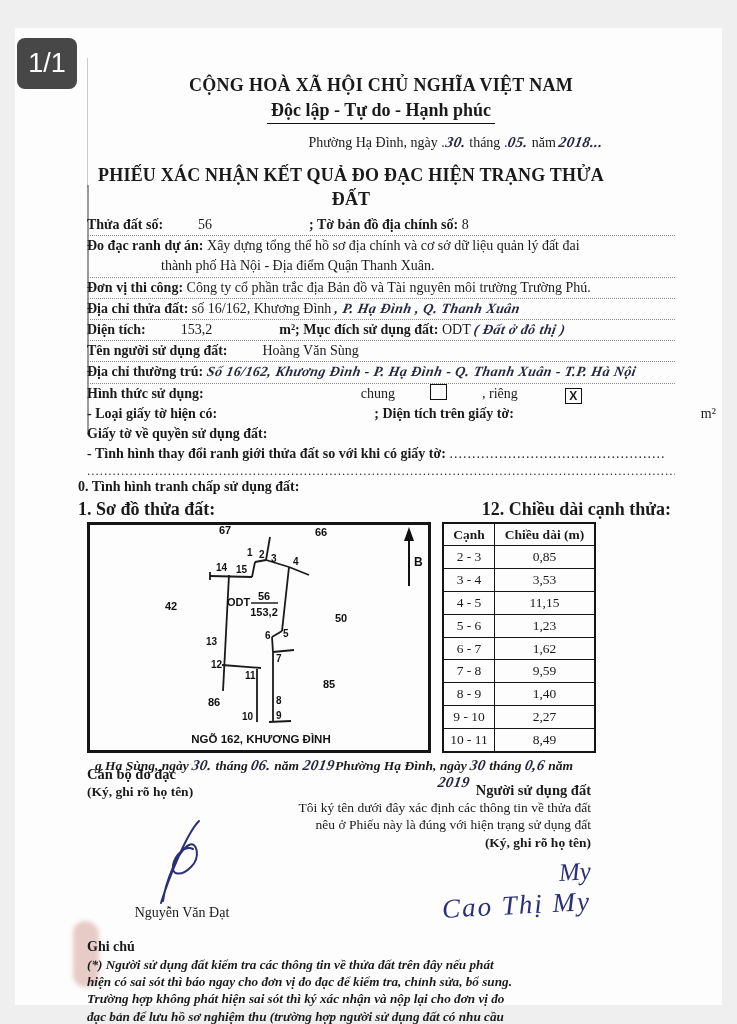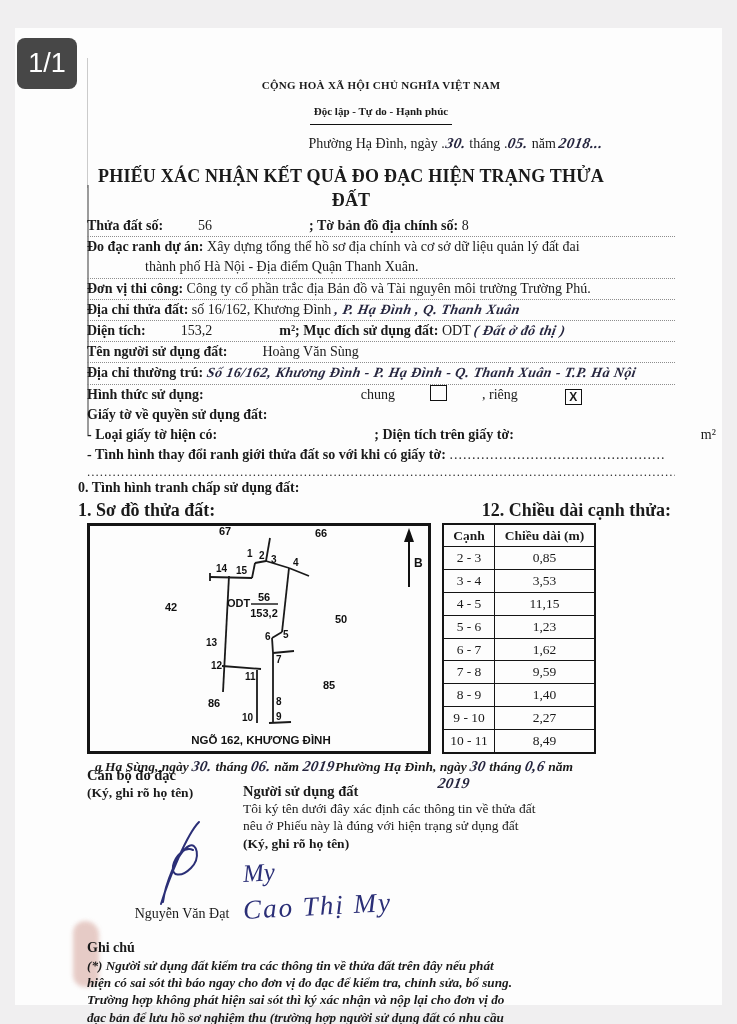--- a/index.html
+++ b/index.html
@@ -20,30 +20,30 @@
   .crease2{position:absolute;left:72px;top:30px;width:1px;height:130px;background:#aaa;opacity:.6;}
   .thumb{position:absolute;left:58px;top:893px;width:26px;height:66px;background:#e3c3bd;border-radius:12px 14px 10px 12px;filter:blur(2px);opacity:.85;}
   .badge{
     position:absolute;left:17px;top:38px;width:60px;height:51px;
     background:#474747;border-radius:8px;
     display:flex;align-items:center;justify-content:center;
     font-family:"Liberation Sans","DejaVu Sans",sans-serif;
     font-size:27px;color:#fff;
   }
   .content{position:absolute;left:72px;top:0;width:588px;height:100%;padding-top:46px;}
-  .nat-title{text-align:center;font-weight:bold;font-size:11px;letter-spacing:.3px;line-height:22px;}
+  .nat-title{text-align:center;font-weight:bold;font-size:18px;letter-spacing:.3px;line-height:22px;}
   .motto-wrap{text-align:center;margin-top:3px;line-height:22px;}
-  .motto{display:inline-block;font-weight:bold;font-size:11px;border-bottom:1.5px solid #111;padding:0 4px 2px 4px;}
+  .motto{display:inline-block;font-weight:bold;font-size:18px;border-bottom:1.5px solid #111;padding:0 4px 2px 4px;}
   .date-line{text-align:center;padding-left:150px;margin-top:8px;font-size:14px;line-height:20px;}
   .doc-title{text-align:center;font-weight:bold;font-size:18px;margin-top:10px;line-height:24px;padding-right:60px;letter-spacing:.2px;}
   .fields{margin-top:4px;font-size:14px;}
   .frow{line-height:20.2px;white-space:nowrap;}
   .frow.dotted{border-bottom:1px dotted #8d8d8d;}
   .lbl{font-weight:bold;}
-  .indent{padding-left:58px;}
+  .indent{padding-left:74px;}
   .gap60{display:inline-block;width:60px;}
   .gap40{display:inline-block;width:40px;}
   .gap28{display:inline-block;width:28px;}
   .gap90{display:inline-block;width:90px;}
   .hw{display:inline-block;transform:skewX(-10deg);font-style:italic;font-weight:600;color:#26263f;letter-spacing:.4px;}
   .hw-date{font-size:15px;}
   .dots{color:#333;letter-spacing:1px;}
   .dotline{line-height:13px;font-size:13px;overflow:hidden;height:13px;color:#333;letter-spacing:1px;}
   .cb{display:inline-block;width:15px;height:14px;border:1.6px solid #111;vertical-align:-2px;
       font-family:"Liberation Sans",sans-serif;font-size:12px;font-weight:bold;text-align:center;line-height:14px;}
@@ -53,21 +53,21 @@
   .lentable{margin-left:11px;border-collapse:collapse;}
   .lentable td,.lentable th{border:1.6px solid #151515;text-align:center;font-size:13.5px;padding:0;height:19px;}
   .lentable th{font-weight:bold;}
   .lentable{border:2.5px solid #151515;}
   .col-canh{width:50px;}
   .col-dai{width:99px;}
   .signoff{position:relative;height:180px;margin-top:4px;font-size:13.5px;}
   .so-date-left{position:absolute;left:-10px;top:0;width:275px;text-align:center;font-style:italic;font-weight:600;}
   .so-date-right{position:absolute;left:232px;top:0;width:270px;text-align:center;font-style:italic;font-weight:600;}
   .so-left{position:absolute;left:0;top:8px;width:145px;text-align:left;}
-  .so-right{position:absolute;left:156px;top:24px;width:332px;text-align:left;}
+  .so-right{position:absolute;left:172px;top:24px;width:332px;text-align:right;}
   .role{font-weight:bold;font-size:14.5px;line-height:18px;}
   .ky{font-weight:600;line-height:18px;}
   .statement{line-height:17.5px;}
   .sig-script{font-style:italic;color:#2b2f77;}
   .sig-my{font-size:25px;transform:rotate(-4deg);display:inline-block;margin-top:6px;}
   .sig-caothimy{font-size:27px;transform:rotate(-3deg);display:inline-block;margin-top:4px;letter-spacing:2px;}
   .left-name{position:absolute;left:0;top:148px;width:190px;text-align:center;font-size:14px;}
   .left-scribble{position:absolute;left:60px;top:58px;}
   .notes{margin-top:2px;}
   .notes-title{font-weight:bold;font-size:14px;line-height:16px;}
@@ -155,28 +155,28 @@
         <span class="gap90"></span><span class="gap60"></span>
         <span>chung</span>
         <span class="gap28"></span>
         <span class="cb"></span>
         <span class="gap28"></span>
         <span>, riêng</span>
         <span class="gap40"></span>
         <span class="cb">X</span>
       </div>
       <div class="frow">
-        <span class="lbl">Giấy tờ về quyền sử dụng đất:</span>
-      </div>
-      <div class="frow">
         <span class="lbl">- Loại giấy tờ hiện có:</span>
         <span class="gap90"></span><span class="gap60"></span>
         <span class="lbl">; Diện tích trên giấy tờ:</span>
         <span class="gap90"></span><span class="gap90"></span>
         <span>m²</span>
+      </div>
+      <div class="frow">
+        <span class="lbl">Giấy tờ về quyền sử dụng đất:</span>
       </div>
       <div class="frow">
         <span class="lbl">- Tình hình thay đổi ranh giới thửa đất so với khi có giấy tờ:</span>
         <span class="dots">................................................</span>
       </div>
       <div class="dotline">........................................................................................................................................................</div>
       <div class="frow" style="margin-left:-9px;font-weight:bold;">0. Tình hình tranh chấp sử dụng đất:</div>
     </div>
 
     <div class="sketch-row">

